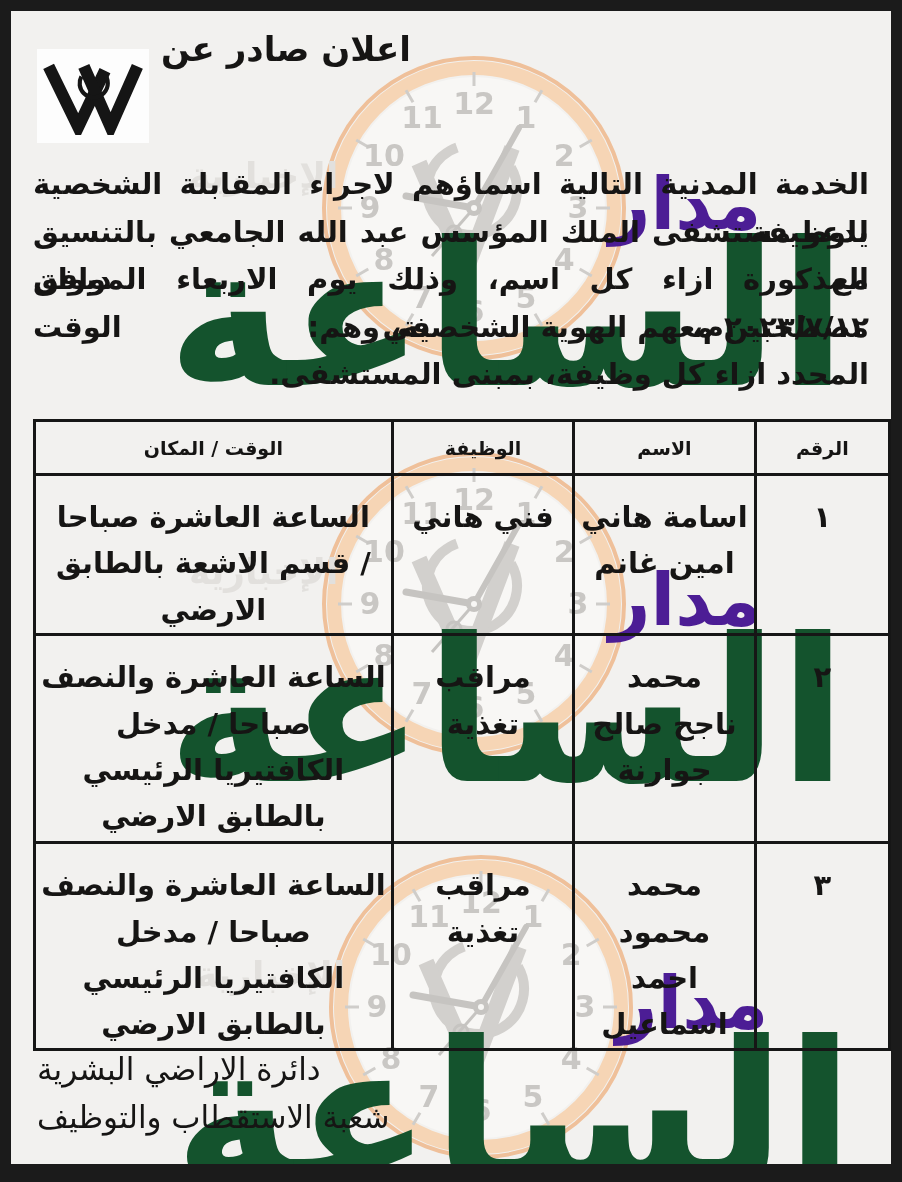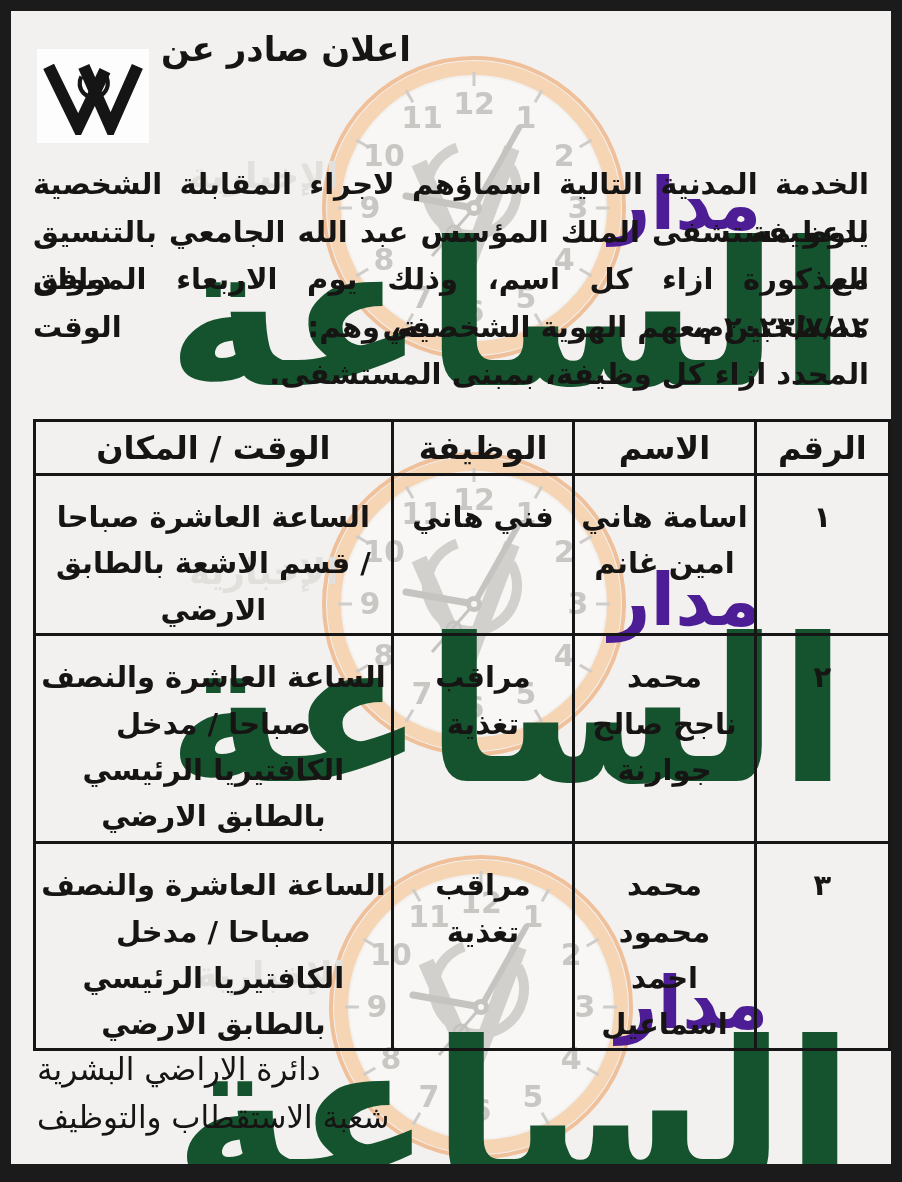--- a/index.html
+++ b/index.html
@@ -31,21 +31,21 @@
   .title2{position:absolute;left:150px;right:30px;top:72px;text-align:center;
           font-size:37px;font-weight:bold;}
   .body-block{position:absolute;left:22px;right:22px;top:150px;}
   .body-line{font-size:29px;font-weight:bold;height:47.5px;line-height:47.5px;
              text-align:right;white-space:nowrap;}
   .body-line.justify{white-space:normal;text-align:justify;text-align-last:justify;}
   table.roster{position:absolute;left:22px;top:408px;width:858px;border-collapse:collapse;
                table-layout:fixed;}
   table.roster th,table.roster td{border:3px solid #161616;text-align:center;
                font-weight:bold;color:#161514;}
-  table.roster th{height:49px;font-size:32px;vertical-align:middle;}
+  table.roster th{height:49px;font-size:19px;vertical-align:middle;}
   table.roster td{font-size:29px;line-height:1.6;padding:18px 4px 0 4px;
                vertical-align:top;white-space:pre-line;}
   .col-num{width:131px;} .col-name{width:177px;} .col-job{width:177px;} .col-time{width:349px;}
   .row1 td{height:139px;} .row2 td{height:187px;} .row3 td{height:184px;}
   .footer{position:absolute;left:26px;top:1034px;right:22px;direction:rtl;text-align:left;
           font-size:31px;font-weight:normal;line-height:48px;}
 </style>
 </head>
 <body>
 

